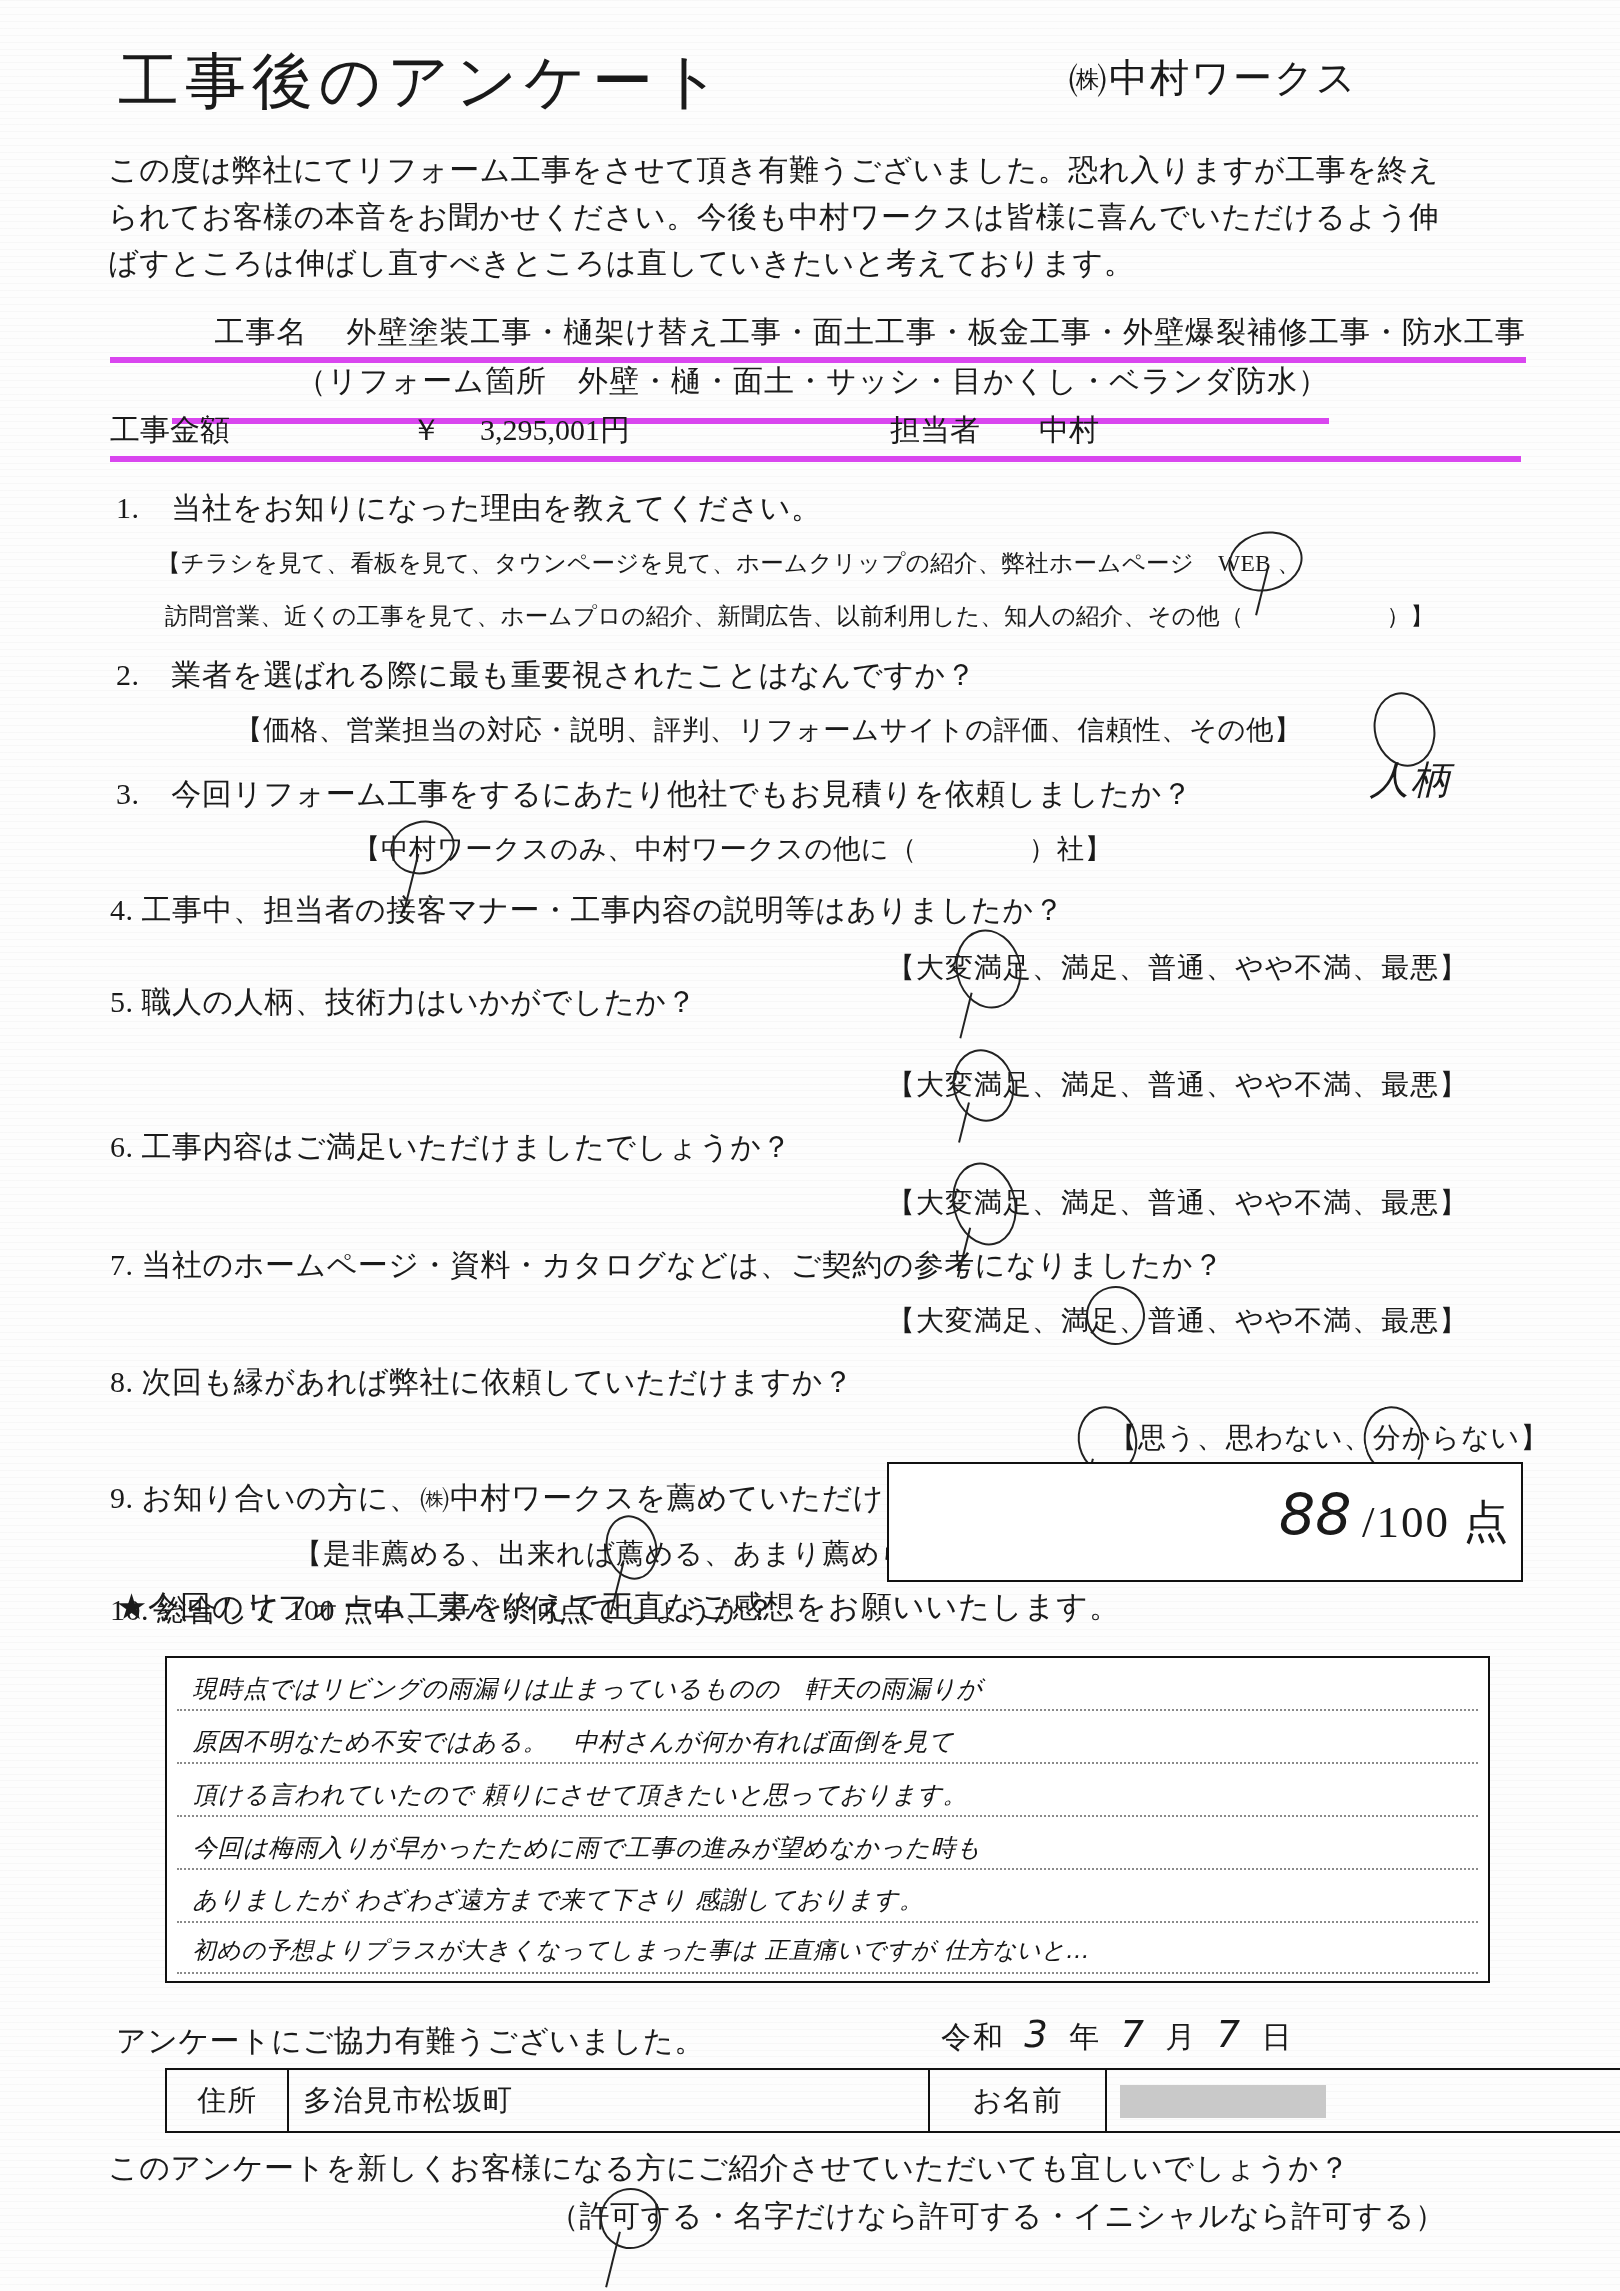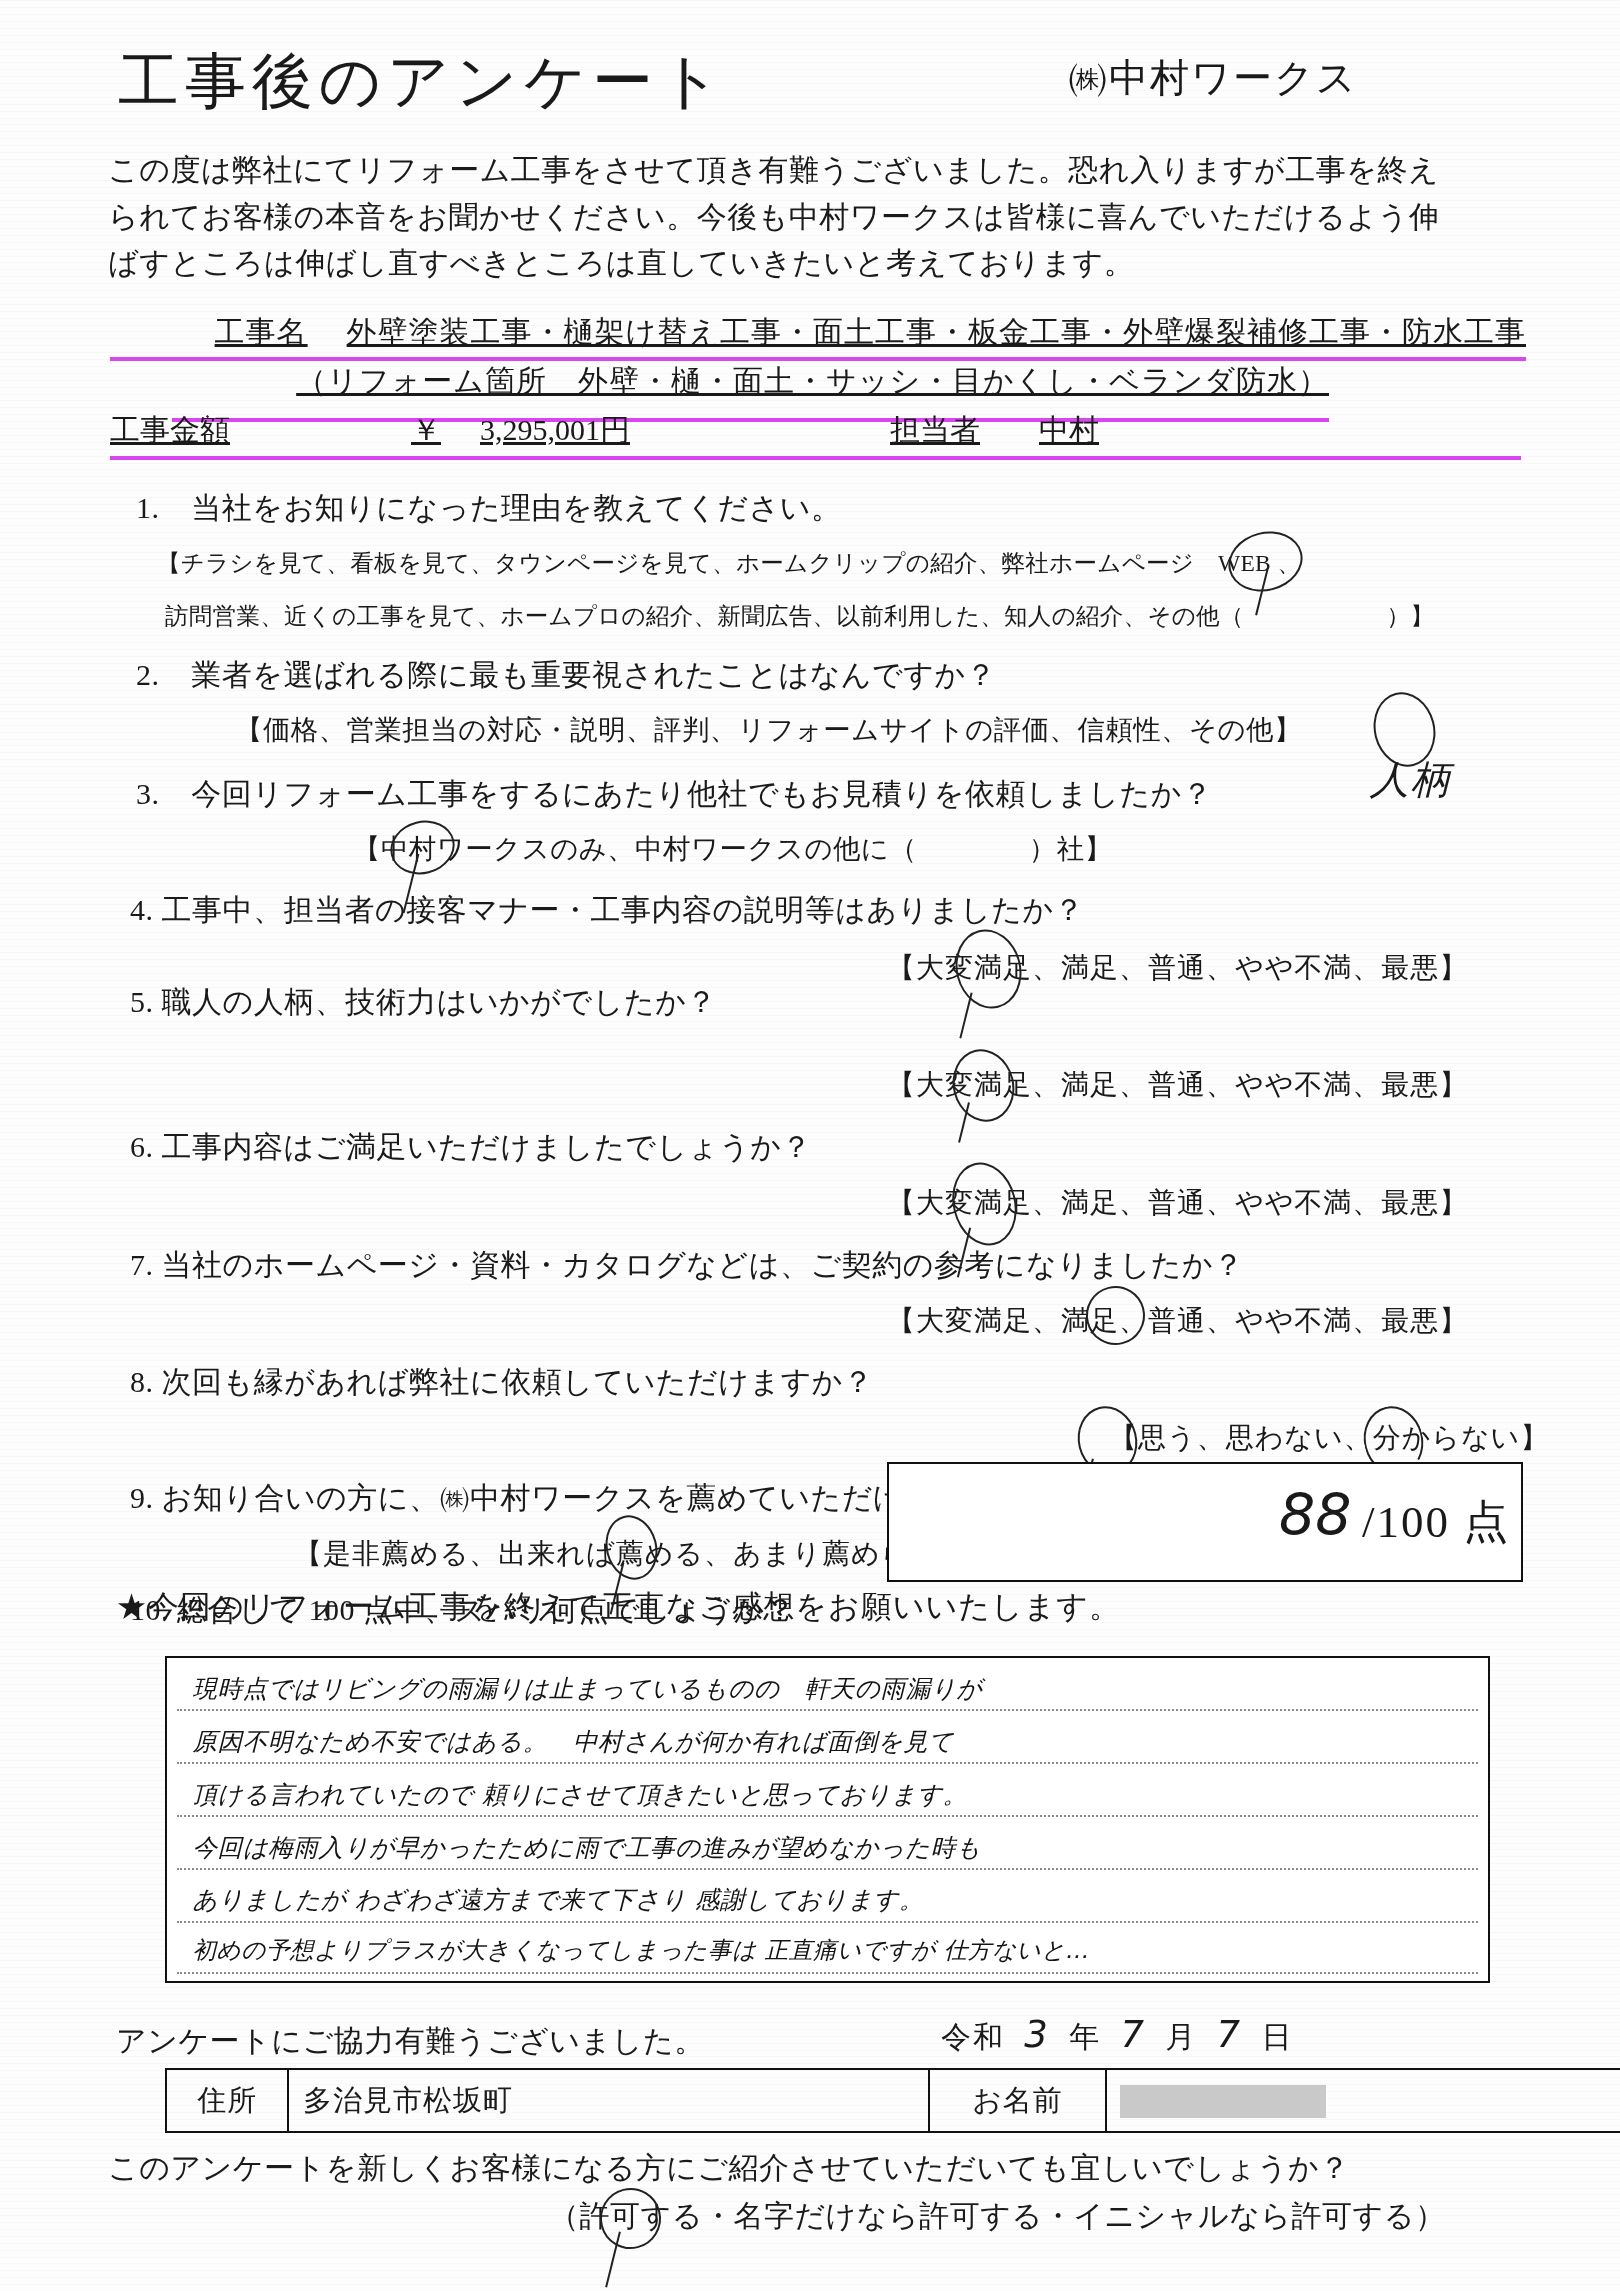--- a/index.html
+++ b/index.html
@@ -12,31 +12,31 @@
       #fdfdfd;
   }
   .page{position:absolute;inset:0;padding:0;}
   .row{position:absolute;text-align:right;}
   
   #title{left:118px;top:41px;font-size:61px;letter-spacing:5.9px;font-weight:400;}
   #company{left:1068px;top:51px;font-size:39px;letter-spacing:2px;}
   .intro{left:108px;top:147px;width:1431px;font-size:30px;line-height:1.55;letter-spacing:0.5px;text-align:justify;}
   .intro p{margin:0;}
   
-  .ul-line{border-bottom:4px solid #d946ef;text-decoration:underline;}
+  .ul-line{border-bottom:6px solid #d946ef;}
   #work-name{left:110px;top:312px;width:1416px;font-size:30px;letter-spacing:1px;padding-bottom:3.9px;}
   #work-area{left:172px;top:361px;width:1157px;font-size:30px;letter-spacing:1px;padding-bottom:16px;}
   #cost-row{left:110px;top:410px;width:1411px;font-size:30px;padding-bottom:4.9px;display:flex;align-items:baseline;}
   #cost-row .lbl{min-width:0;}
   .sp1{display:inline-block;width:181px;}
   .sp2{display:inline-block;width:39px;}
   .sp3{display:inline-block;width:260px;}
   .sp4{display:inline-block;width:59px;}
   
-  .q{position:absolute;font-size:30px;letter-spacing:0.5px;white-space:nowrap;margin-left:20px;}
+  .q{position:absolute;font-size:30px;letter-spacing:0.5px;white-space:nowrap;}
   .qsub{position:absolute;font-size:27.4px;letter-spacing:0.5px;white-space:nowrap;}
   .qsmall{position:absolute;font-size:23.5px;letter-spacing:0.3px;white-space:nowrap;}
   .opts{position:absolute;font-size:28px;letter-spacing:1px;white-space:nowrap;}
   
   .hw{
     position:absolute;
     font-family:"DejaVu Sans",sans-serif;
     color:#1b1b1b;
     font-style:italic;
     white-space:nowrap;

